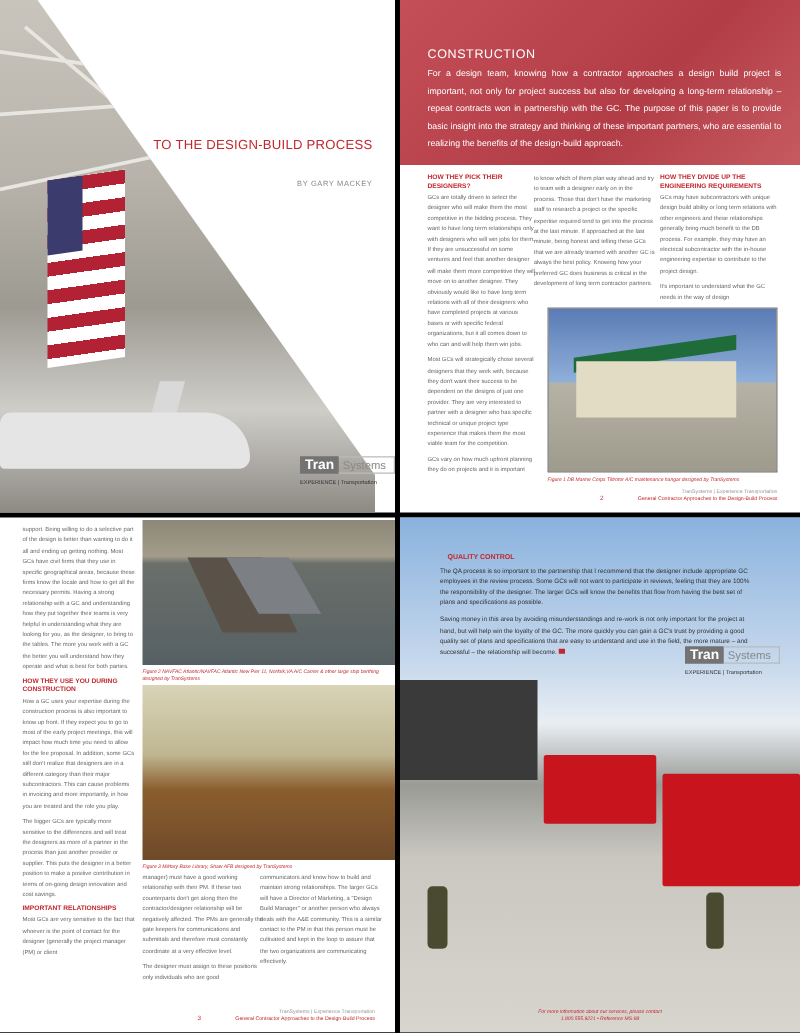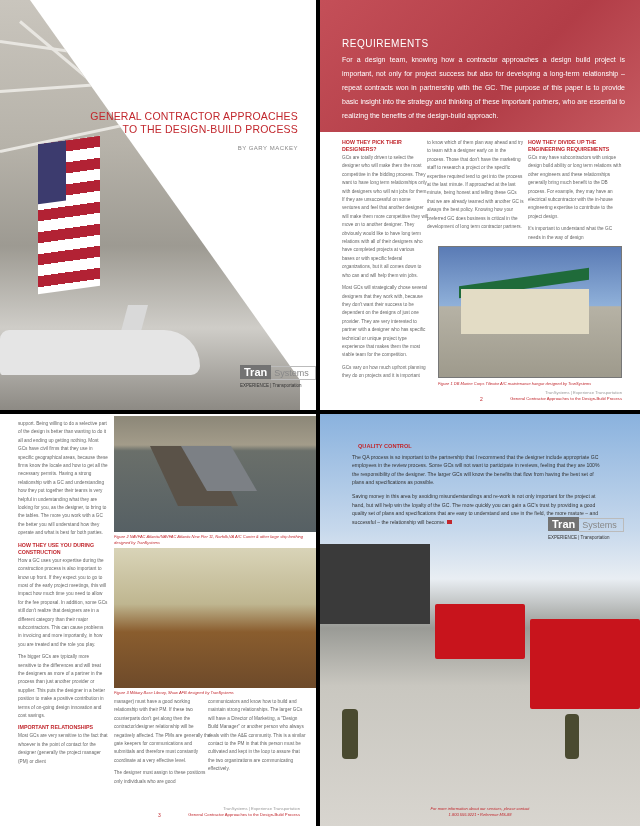--- a/index.html
+++ b/index.html
@@ -52,33 +52,32 @@
     <div class="beam" style="left:0;top:90px;width:220px;transform:rotate(-4deg)"></div>
     <div class="beam" style="left:20px;top:20px;width:260px;transform:rotate(40deg)"></div>
     <div class="beam" style="left:0;top:150px;width:240px;transform:rotate(-12deg)"></div>
     <div class="flag">
         <div class="canton"></div>
       </div>
     <div class="tail"></div>
     <div class="plane"></div>
   </div>
   <div class="p1title">
-    <div>GENERAL CONTRACTOR APPROACHES</div>
     <div>TO THE DESIGN-BUILD PROCESS</div>
   </div>
   <div class="p1by">BY GARY MACKEY</div>
   <div class="logo" style="left:240px;top:362px">
     <span class="tran">Tran</span><span class="sys">Systems</span>
     <div class="tag">EXPERIENCE | Transportation</div>
   </div>
 </div>
 
 <div class="page" id="p2">
   <div class="p2head">
-    <h2>REQUIREMENTS</h2>
+    <h2>CONSTRUCTION</h2>
     <p>For a design team, knowing how a contractor approaches a design build project is important, not only for project success but also for developing a long-term relationship – repeat contracts won in partnership with the GC. The purpose of this paper is to provide basic insight into the strategy and thinking of these important partners, who are essential to realizing the benefits of the design-build approach.</p>
   </div>
   <div class="col" style="left:22px;top:139px;width:86px">
     <h4>HOW THEY PICK THEIR DESIGNERS?</h4>
     <p>GCs are totally driven to select the designer who will make them the most competitive in the bidding process. They want to have long term relationships only with designers who will win jobs for them. If they are unsuccessful on some ventures and feel that another designer will make them more competitive they will move on to another designer. They obviously would like to have long term relations with all of their designers who have completed projects at various bases or with specific federal organizations, but it all comes down to who can and will help them win jobs.</p>
     <p>Most GCs will strategically chose several designers that they work with, because they don't want their success to be dependent on the designs of just one provider. They are very interested to partner with a designer who has specific technical or unique project type experience that makes them the most viable team for the competition.</p>
     <p>GCs vary on how much upfront planning they do on projects and it is important</p>
   </div>
   <div class="col" style="left:107px;top:139px;width:98px">
     <p>to know which of them plan way ahead and try to team with a designer early on in the process. Those that don't have the marketing staff to research a project or the specific expertise required tend to get into the process at the last minute. If approached at the last minute, being honest and telling these GCs that we are already teamed with another GC is always the best policy. Knowing how your preferred GC does business is critical in the development of long term contractor partners.</p>

